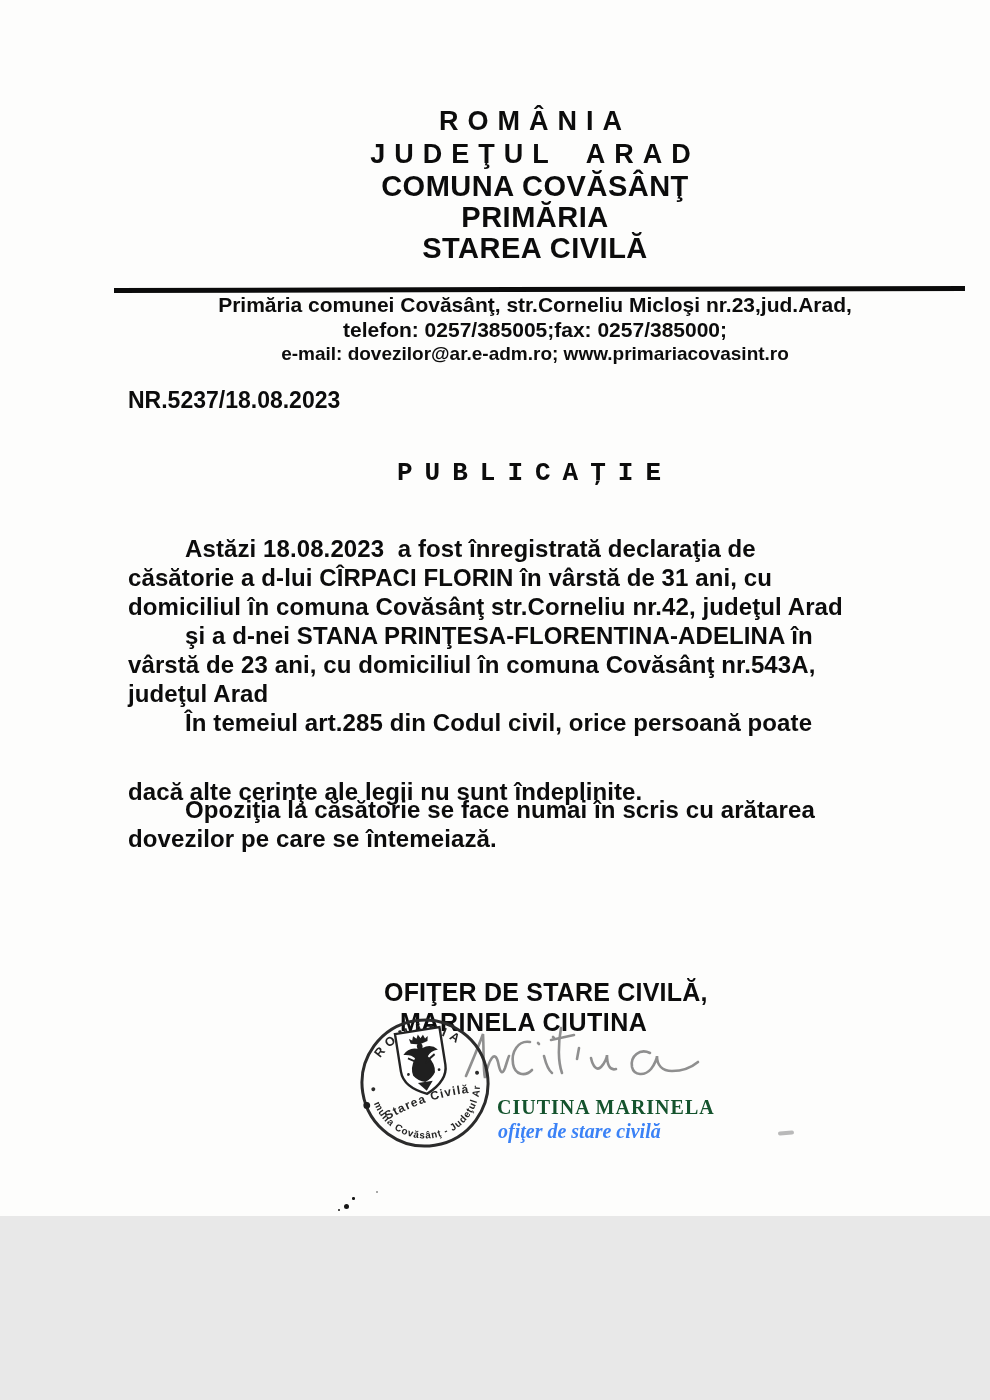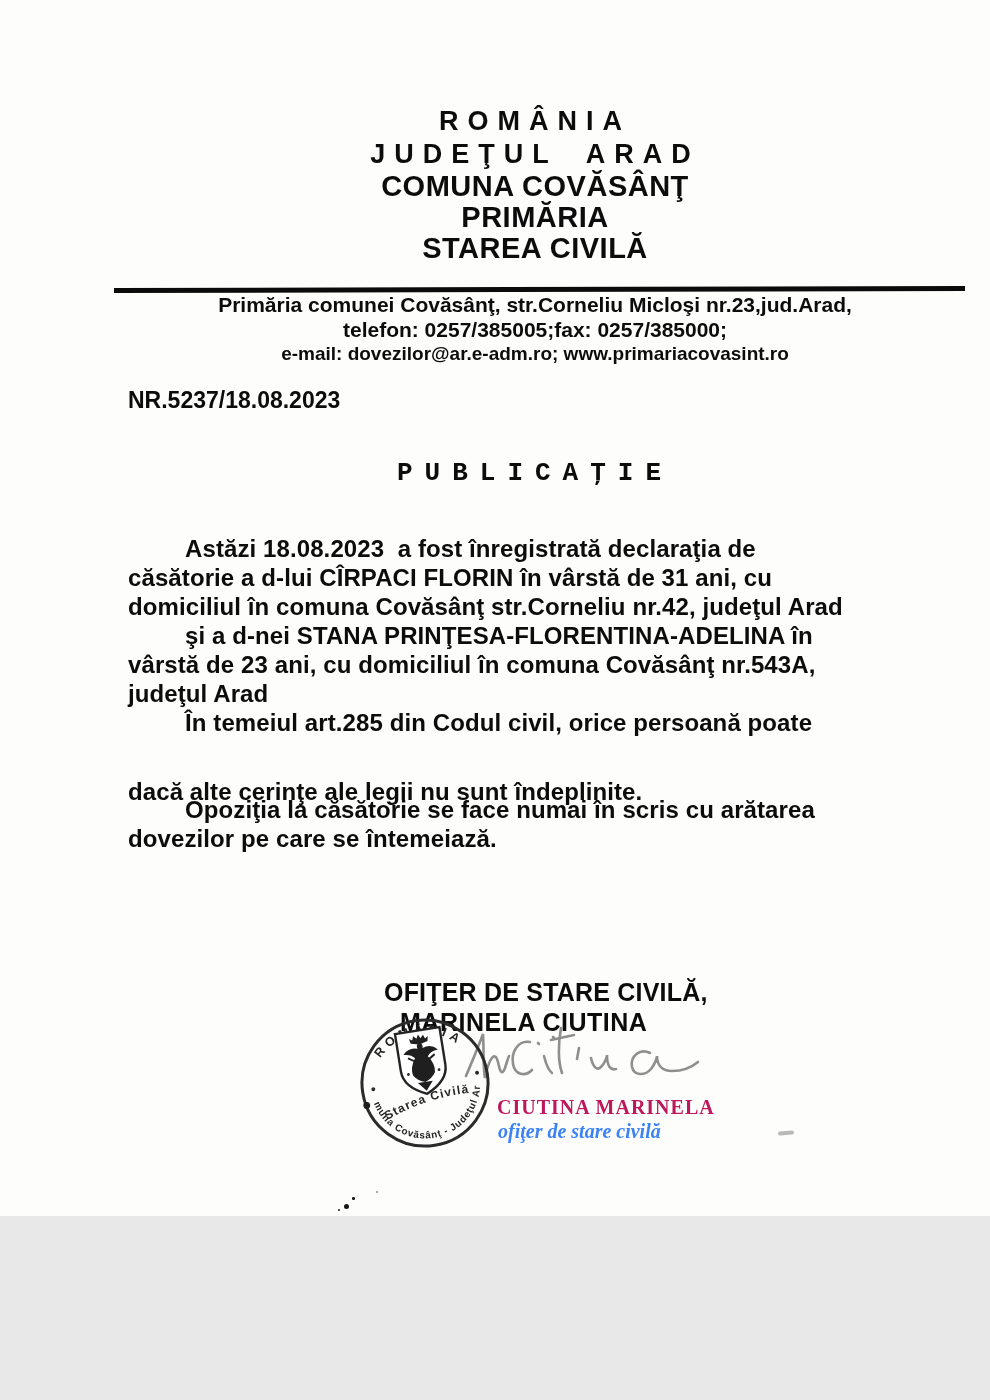--- a/index.html
+++ b/index.html
@@ -34,21 +34,21 @@
 
   .ceremony{left:355px;top:866px;font-size:24px;font-weight:700;}
 
   .officer-title{left:376px;top:978px;font-size:25px;font-weight:700;letter-spacing:0.2px;margin-left:8px;}
   .officer-name{left:400px;top:1008px;font-size:25px;font-weight:700;letter-spacing:0.5px;}
 
   .stamp{left:352px;top:1010px;width:146px;height:146px;}
   .signature{left:458px;top:1012px;width:250px;height:90px;}
 
   .ns-name{left:497px;top:1096px;font-family:"Liberation Serif",serif;
-    font-size:20px;font-weight:700;letter-spacing:1px;color:#be185d;}
+    font-size:20px;font-weight:700;letter-spacing:1px;color:#14532d;}
   .ns-role{left:498px;top:1120px;font-family:"Liberation Serif",serif;
     font-size:20px;font-weight:700;font-style:italic;color:#3b82f6;}
 
   .speck{background:#161616;border-radius:50%;}
   .smudge{left:778px;top:1131px;width:16px;height:4px;background:#b9b9b9;border-radius:2px;transform:rotate(-4deg);}
   .bottom-line{left:4px;top:1392px;width:566px;height:4px;transform:rotate(-0.3deg);}
   .bottom-line .seg1{position:absolute;left:0;top:0;width:480px;height:3.5px;background:#101010;}
   .bottom-line .seg2{position:absolute;left:478px;top:0.5px;width:88px;height:2px;background:#3a3a3a;}
 </style>
 </head>

